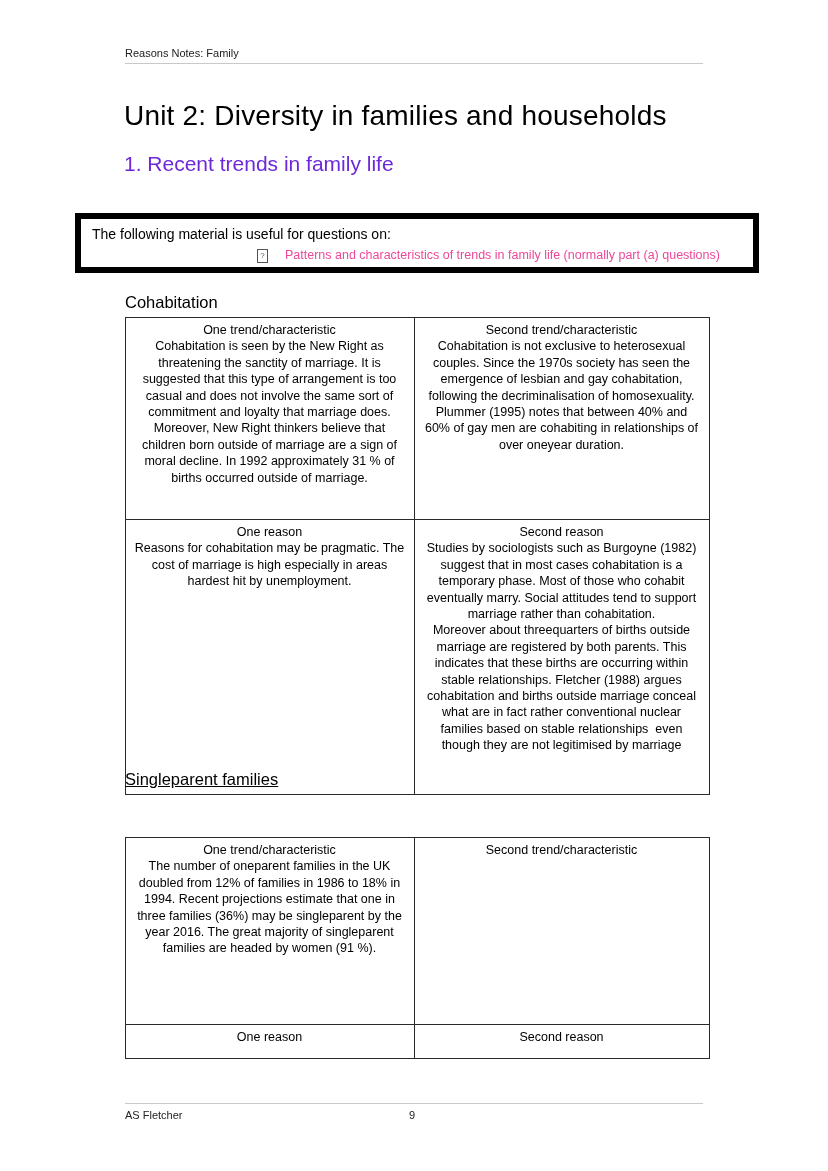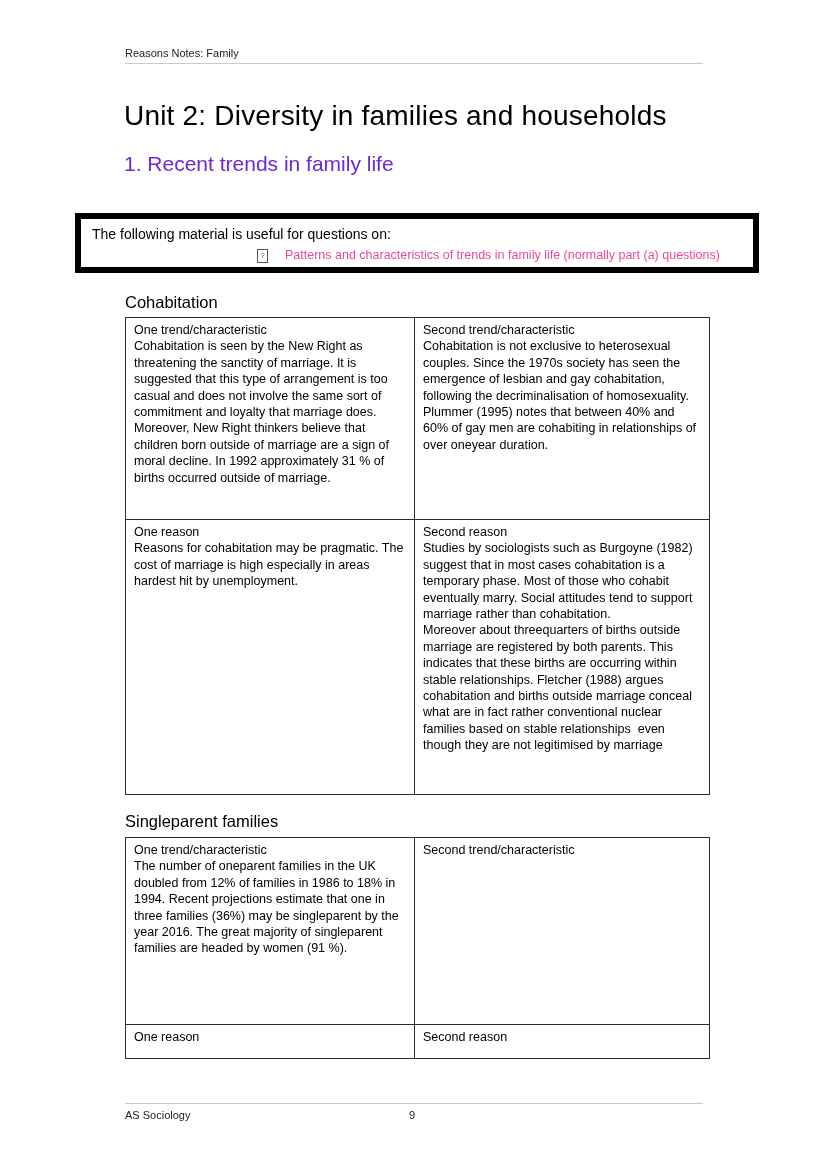--- a/index.html
+++ b/index.html
@@ -46,26 +46,27 @@
     text-align: center; color: #555;
   }
   .info-bullet-text {
     font-size: 12.5px; color: #ec4899; width: 500px; margin-left: 8px;
   }
   .section-heading {
     position: absolute; left: 125px;
     font-size: 16.5px; font-weight: 400; color: #000;
   }
   .sec1-heading { top: 293px; }
-  .sec2-heading { top: 812px; }
+  .sec2-heading { top: 770px; text-decoration: underline; }
   .trend-table {
     position: absolute; left: 125px; width: 585px;
     border: 1px solid #2b2b2b; box-sizing: border-box;
     display: grid; grid-template-columns: 289px 1fr;
     background: #fff;
+    text-align: center;
   }
   .table-1 { top: 317px; grid-template-rows: 202px 274px; }
   .table-2 { top: 837px; grid-template-rows: 187px 33px; }
   .cell {
     box-sizing: border-box; padding: 4px 9px 4px 8px;
     font-size: 12.5px; line-height: 16.4px; color: #000;
     overflow: hidden;
   }
   .cell.col-left  { border-right: 1px solid #2b2b2b; }
   .cell.row-top   { border-bottom: 1px solid #2b2b2b; }
@@ -140,16 +141,16 @@
       <div class="cell-title">One reason</div>
       <div class="cell-body"></div>
     </div>
     <div class="cell">
       <div class="cell-title">Second reason</div>
       <div class="cell-body"></div>
     </div>
   </div>
 
   <div class="ftr-rule"></div>
-  <div class="ftr-left">AS Sociology</div>
+  <div class="ftr-left">AS Fletcher</div>
   <div class="ftr-page">9</div>
 
 </div>
 
 </body></html>

